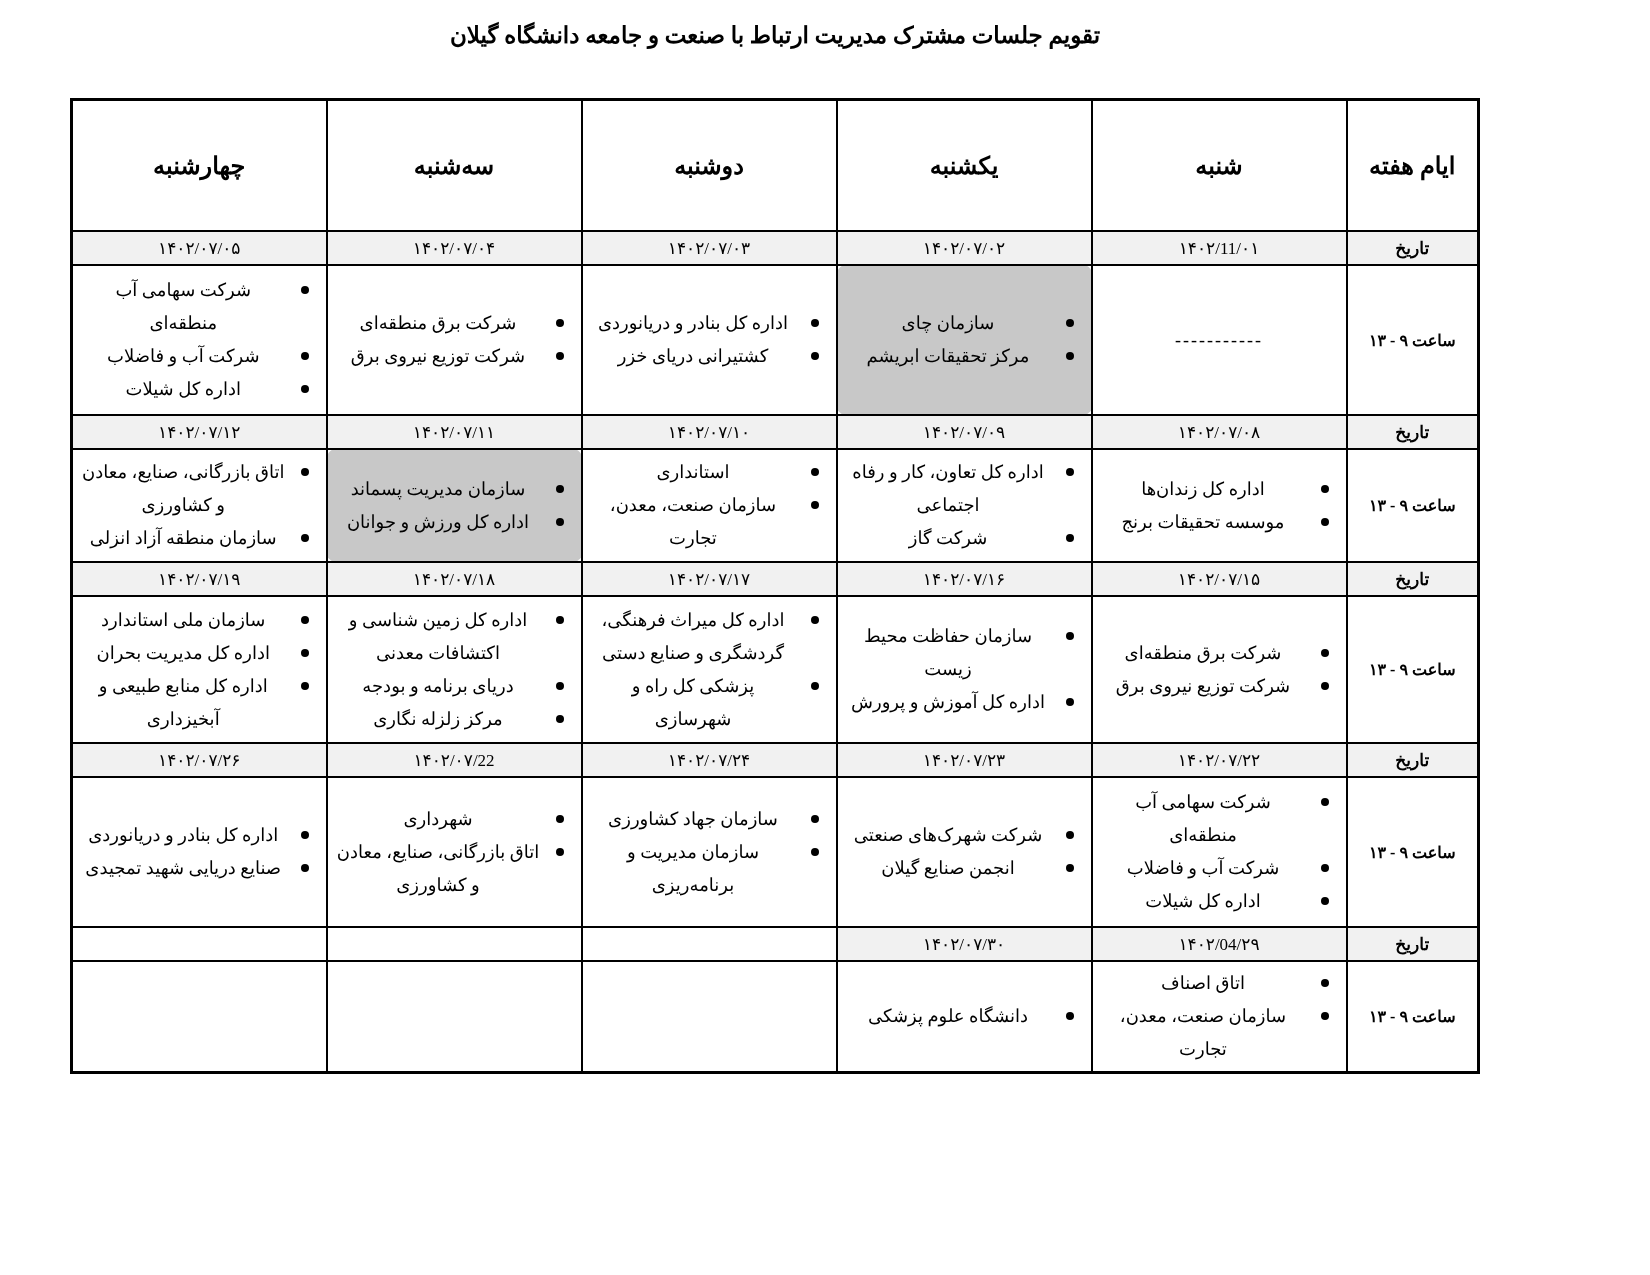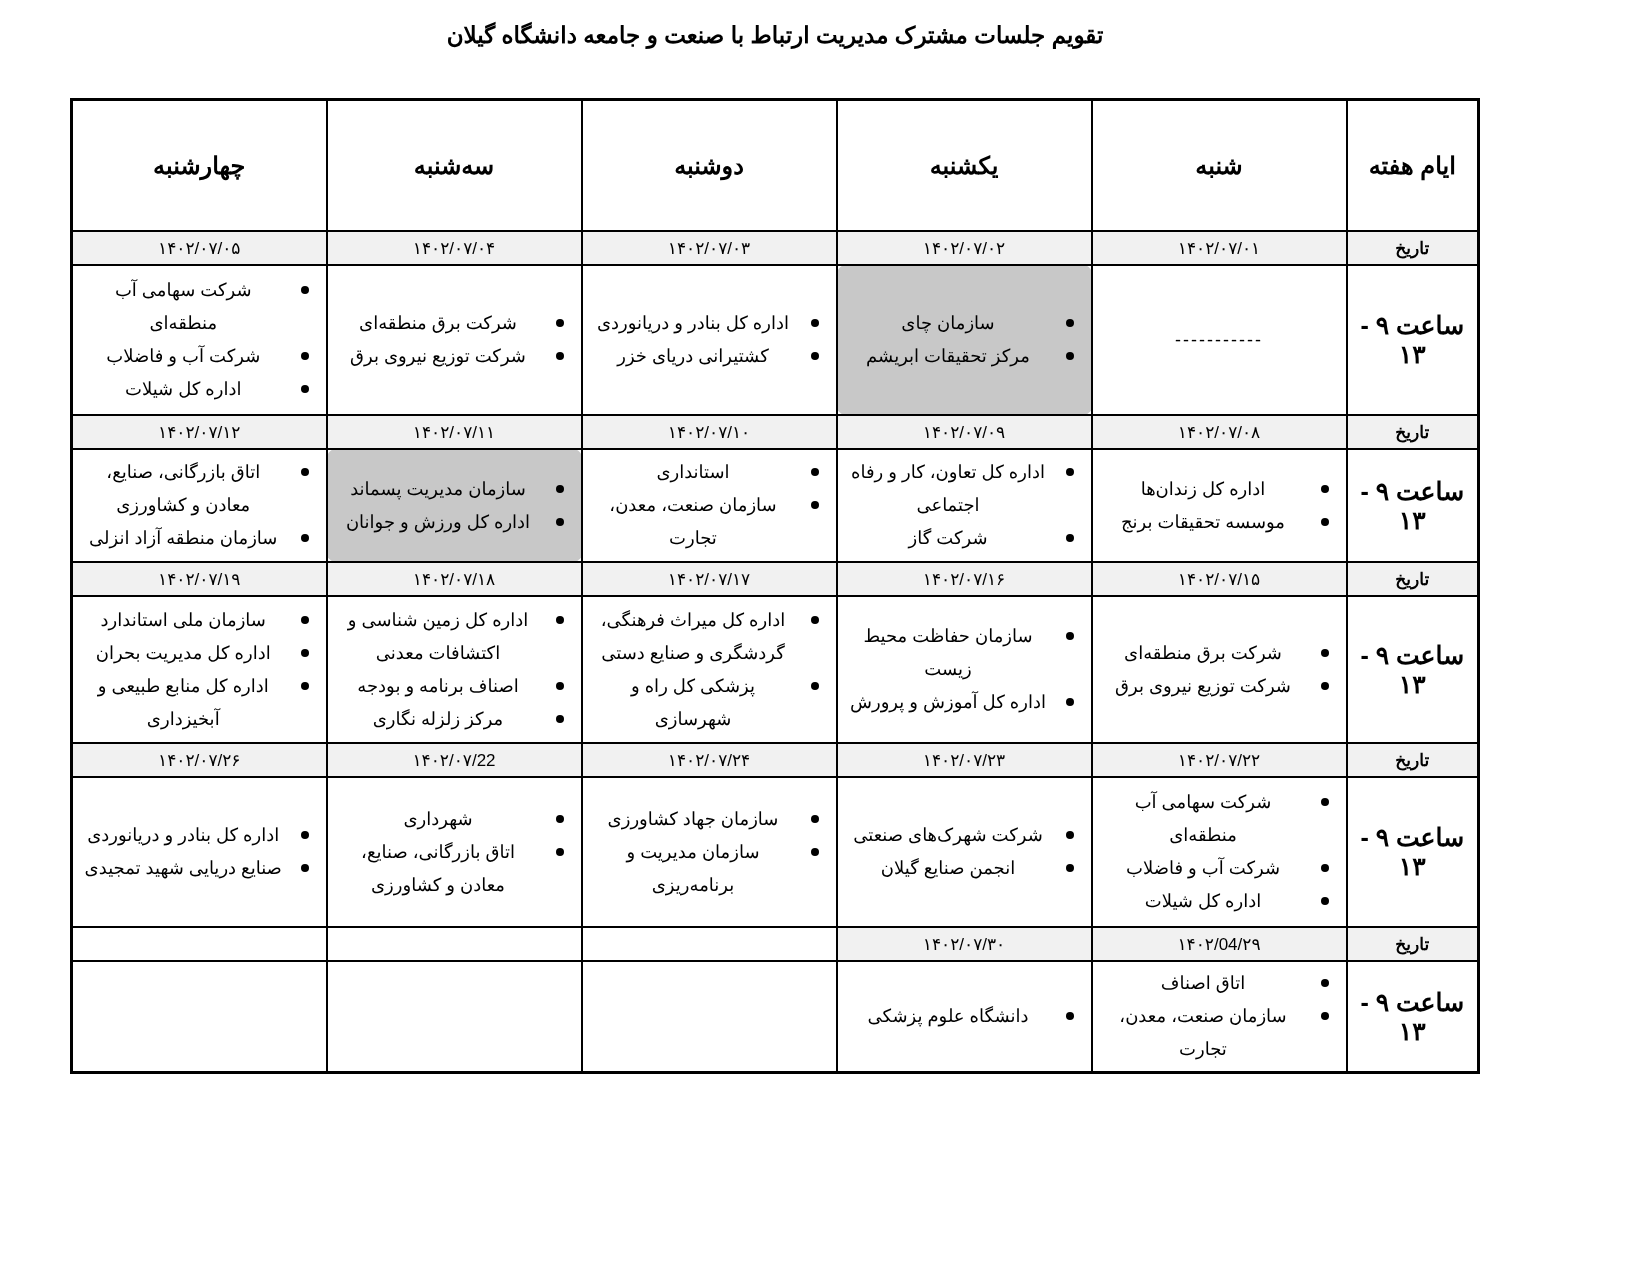--- a/index.html
+++ b/index.html
@@ -1,20 +1,20 @@
 <!DOCTYPE html>
 <html lang="fa" dir="rtl" style="--date-row-bg: #f1f1f1; --highlight-bg: #c8c8c8;"><head>
 <meta charset="utf-8">
 <style>
   html,body{margin:0;padding:0;background:#ffffff;}
   .page{
     position:relative;
     width:1650px;height:1275px;
     background:#ffffff;
-    font-family:Liberation Sans, sans-serif;
+    font-family:Liberation Serif, serif;
     color:#000;
     direction:rtl;
     overflow:hidden;
   }
   .title{
     position:absolute;
     top:22px;left:70px;width:1410px;
     text-align:center;
     font-size:23px;
     font-weight:bold;
@@ -45,21 +45,21 @@
     background:var(--date-row-bg,#f1f1f1);
     font-size:17px;
     text-align:center;
     vertical-align:middle;
     padding:1px 4px;
     margin-top:20px;
   }
   tr.date-row td.empty{background:#ffffff;}
   td.row-label{
     font-weight:bold;
-    font-size:25px;
+    font-size:16px;
     text-align:center;
     vertical-align:middle;
     background:var(--date-row-bg,#f1f1f1);
   }
   tr.content-row td.row-label{background:#ffffff;}
   tr.content-row td{
     vertical-align:middle;
     padding:5px 3px;
     background:#ffffff;
   }
@@ -106,21 +106,21 @@
         <th>شنبه</th>
         <th>یکشنبه</th>
         <th>دوشنبه</th>
         <th>سه‌شنبه</th>
         <th>چهارشنبه</th>
       </tr>
     </thead>
     <tbody id="weeks-body">
         <tr class="date-row">
           <td class="row-label">تاریخ</td>
-          <td class="date-cell">۱۴۰۲/۰۷/۰۱</td>
+          <td class="date-cell">۱۴۰۲/11/۰۱</td>
           <td class="date-cell">۱۴۰۲/۰۷/۰۲</td>
           <td class="date-cell">۱۴۰۲/۰۷/۰۳</td>
           <td class="date-cell">۱۴۰۲/۰۷/۰۴</td>
           <td class="date-cell">۱۴۰۲/۰۷/۰۵</td>
         </tr>
         <tr class="content-row" style="height: 150px;">
           <td class="row-label">ساعت ۹ - ۱۳</td>
           <td class="content-cell">
             <div class="placeholder">-----------</div>
           </td>
@@ -190,21 +190,21 @@
           <td class="content-cell">
             <div class="item"><span class="bullet"></span><span>سازمان حفاظت محیط زیست</span></div>
             <div class="item"><span class="bullet"></span><span>اداره کل آموزش و پرورش</span></div>
           </td>
           <td class="content-cell">
             <div class="item"><span class="bullet"></span><span>اداره کل میراث فرهنگی، گردشگری و صنایع دستی</span></div>
             <div class="item"><span class="bullet"></span><span>پزشکی کل راه و شهرسازی</span></div>
           </td>
           <td class="content-cell">
             <div class="item"><span class="bullet"></span><span>اداره کل زمین شناسی و اکتشافات معدنی</span></div>
-            <div class="item"><span class="bullet"></span><span>اصناف برنامه و بودجه</span></div>
+            <div class="item"><span class="bullet"></span><span>دریای برنامه و بودجه</span></div>
             <div class="item"><span class="bullet"></span><span>مرکز زلزله نگاری</span></div>
           </td>
           <td class="content-cell">
             <div class="item"><span class="bullet"></span><span>سازمان ملی استاندارد</span></div>
             <div class="item"><span class="bullet"></span><span>اداره کل مدیریت بحران</span></div>
             <div class="item"><span class="bullet"></span><span>اداره کل منابع طبیعی و آبخیزداری</span></div>
           </td>
         </tr>
         <tr class="date-row">
           <td class="row-label">تاریخ</td>

